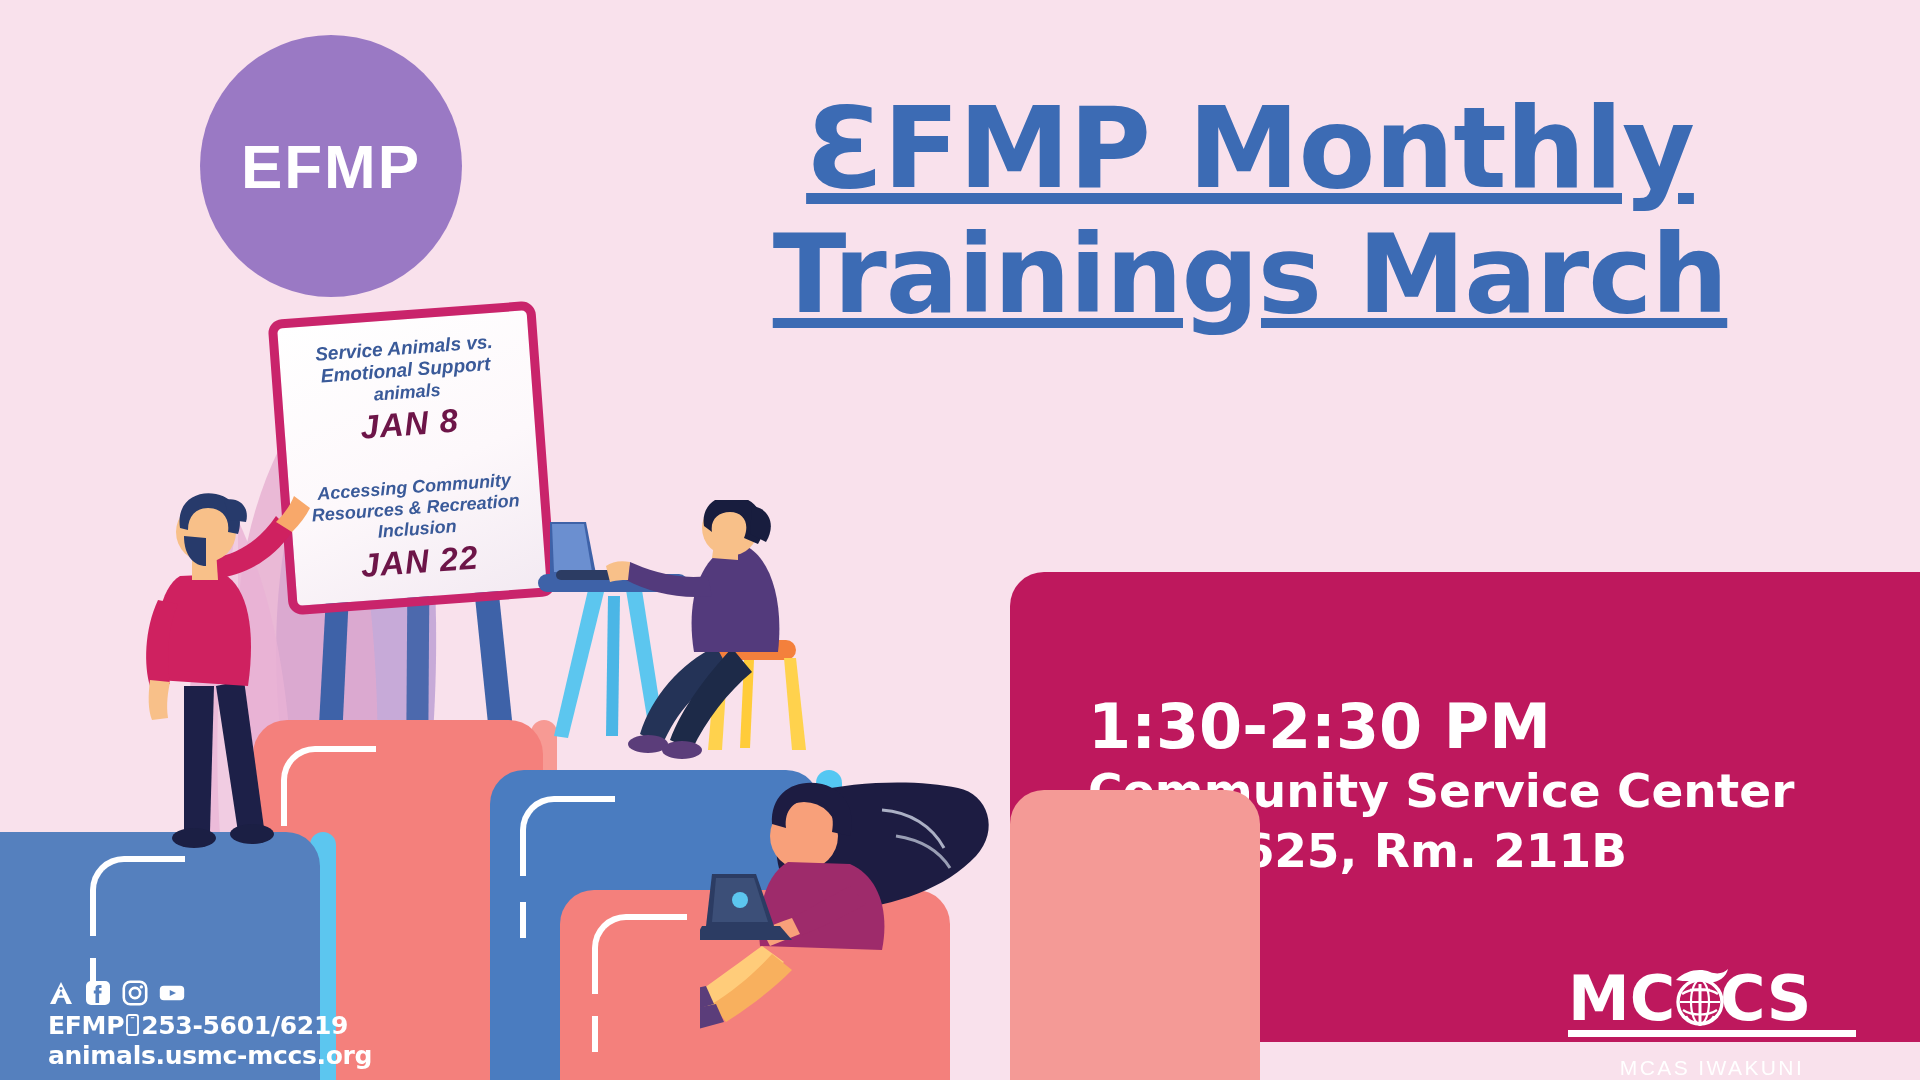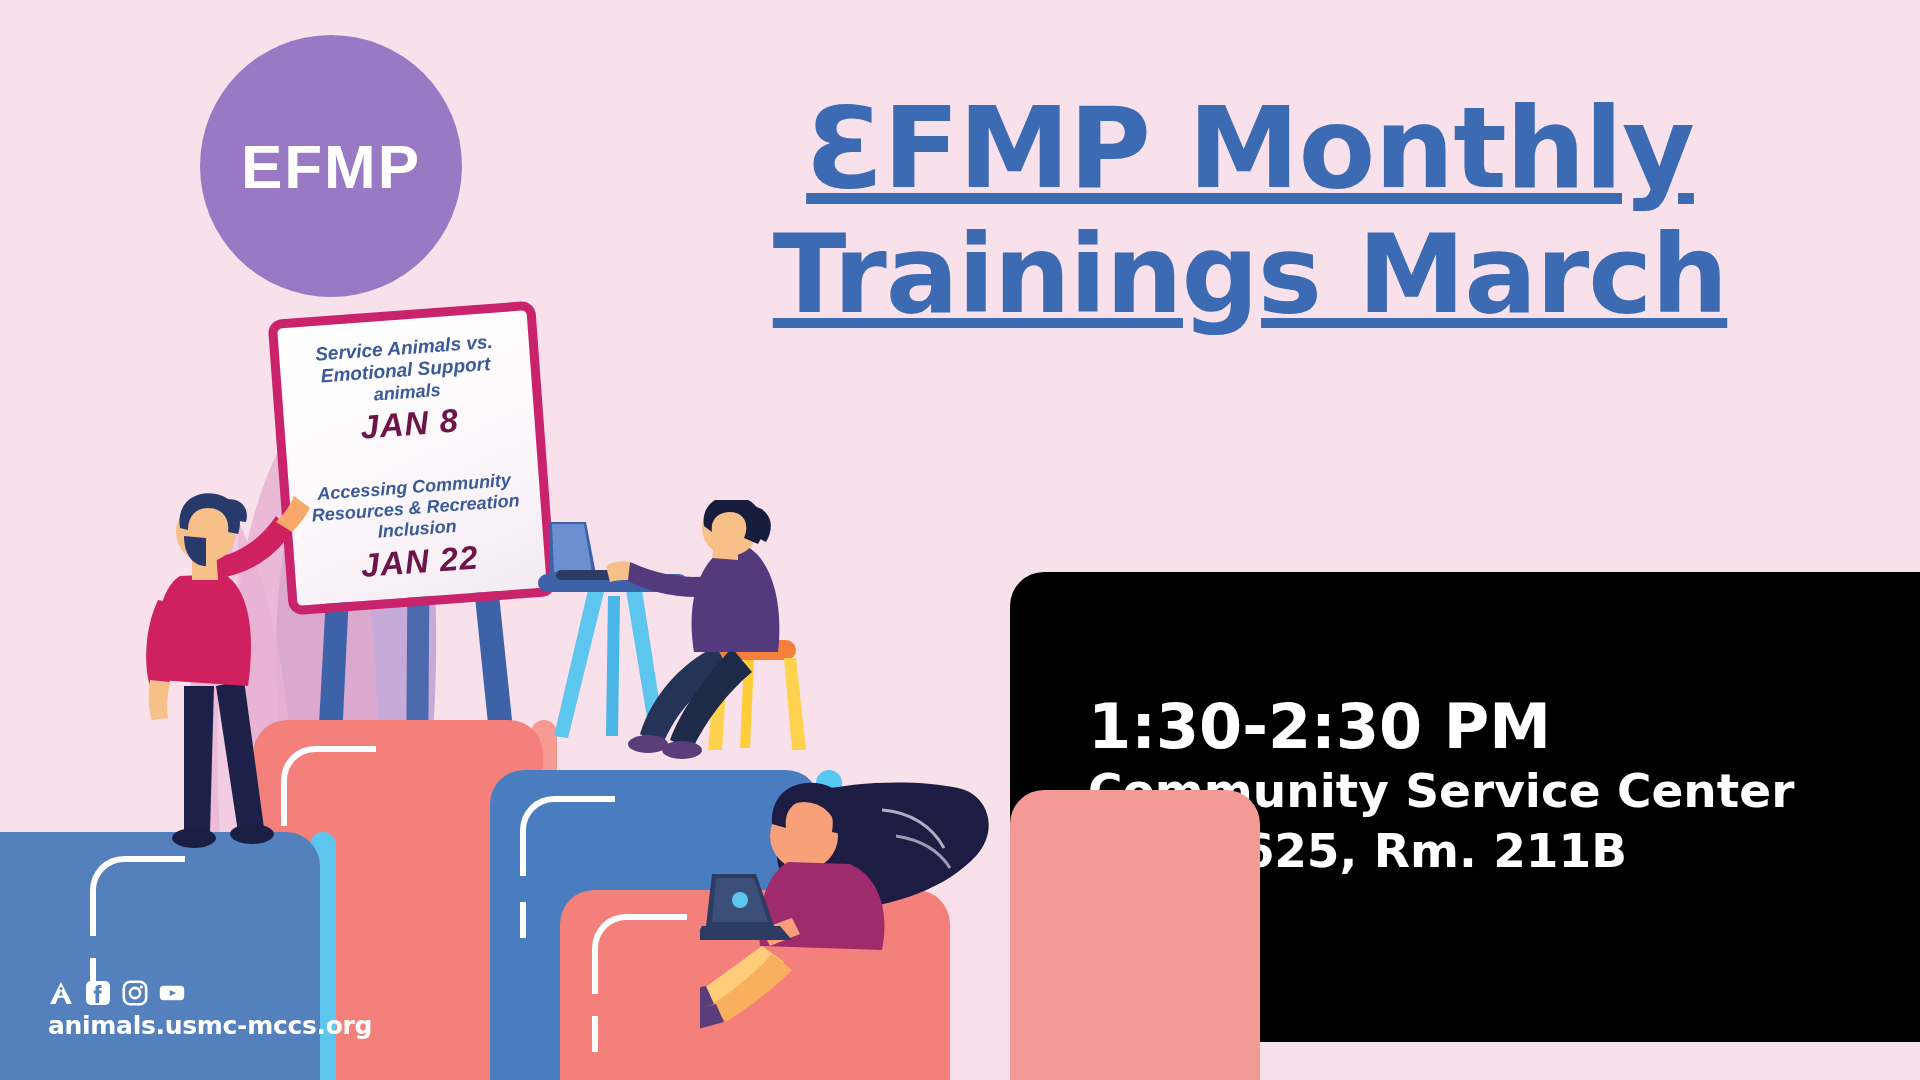--- a/index.html
+++ b/index.html
@@ -98,21 +98,21 @@
     line-height:1.15;
     letter-spacing:1px;
     margin-top:2px;
   }
   #board .gap { height:34px; }
 
   
   #info-panel {
     position:absolute; left:1010px; top:572px;
     width:910px; height:470px;
-    background:#000000;
+    background:#be185d;
     border-radius:34px 0 0 0;
     padding:120px 0 0 78px;
   }
   #info-panel .ptime {
     color:#ffffff; font-weight:700; font-size:62px;
     letter-spacing:0px; line-height:1.12;
     font-family:"DejaVu Sans", sans-serif;
   }
   #info-panel .pline {
     color:#ffffff; font-weight:700; font-size:47px;
@@ -331,17 +331,46 @@
         <rect x="1.8" y="1.8" width="22.4" height="22.4" rx="6.5" fill="none" stroke="#fff" stroke-width="2.6"></rect>
         <circle cx="13" cy="13" r="5.1" fill="none" stroke="#fff" stroke-width="2.6"></circle>
         <circle cx="19.3" cy="6.9" r="1.7" fill="#fff"></circle>
       </svg>
 
       <svg class="ico" viewBox="0 0 32 26">
         <rect x="1" y="4" width="30" height="18" rx="5" fill="#fff"></rect>
         <path d="M13.2 9.2 L21 13 L13.2 16.8 Z" fill="#5580be"></path>
       </svg>
     </div>
+    <div class="ctext">
+      <span>EFMP</span><svg class="phoneico" width="13" height="22" viewBox="0 0 13 22">
+          <rect x="1" y="1" width="11" height="20" rx="2.2" fill="none" stroke="#fff" stroke-width="1.8"></rect>
+          <rect x="4.6" y="3.2" width="3.8" height="1.1" rx="0.5" fill="#fff"></rect>
+        </svg><span>253-5601/6219</span>
+    </div>
     <div class="ctext">animals.usmc-mccs.org</div>
   </div>
 
+  <div id="mccs-logo">
+    <svg viewBox="0 0 300 86" style="width:300px; height:86px;">
+      <text x="6" y="58" font-family="DejaVu Sans, sans-serif" font-size="62" font-weight="bold" fill="#ffffff">MC</text>
+      <text x="158" y="58" font-family="DejaVu Sans, sans-serif" font-size="62" font-weight="bold" fill="#ffffff">CS</text>
+
+      <g transform="translate(108,6)">
+        <circle cx="30" cy="34" r="22" fill="none" stroke="#ffffff" stroke-width="3.4"></circle>
+        <path d="M12 26 C 20 20, 40 20, 48 26" stroke="#ffffff" stroke-width="2.4" fill="none"></path>
+        <path d="M10 34 L50 34" stroke="#ffffff" stroke-width="2.2"></path>
+        <path d="M13 42 C 22 48, 38 48, 47 42" stroke="#ffffff" stroke-width="2.2" fill="none"></path>
+        <ellipse cx="30" cy="34" rx="9" ry="22" fill="none" stroke="#ffffff" stroke-width="2.2"></ellipse>
+
+        <path d="M6 12 C 16 2, 30 0, 40 4 C 48 7, 54 5, 58 1 C 56 10, 46 16, 36 14 C 26 12, 14 14, 6 12 Z" fill="#ffffff"></path>
+        <circle cx="30" cy="6" r="3.2" fill="#ffffff"></circle>
+
+        <path d="M30 16 L30 58" stroke="#ffffff" stroke-width="3"></path>
+        <path d="M16 48 C 18 58, 42 58, 44 48" stroke="#ffffff" stroke-width="3" fill="none"></path>
+        <path d="M20 22 L40 22" stroke="#ffffff" stroke-width="2.6"></path>
+      </g>
+      <rect x="6" y="68" width="288" height="7" fill="#ffffff"></rect>
+    </svg>
+    <div class="sub">MCAS IWAKUNI</div>
+  </div>
 
 </div>
 
 </body></html>

